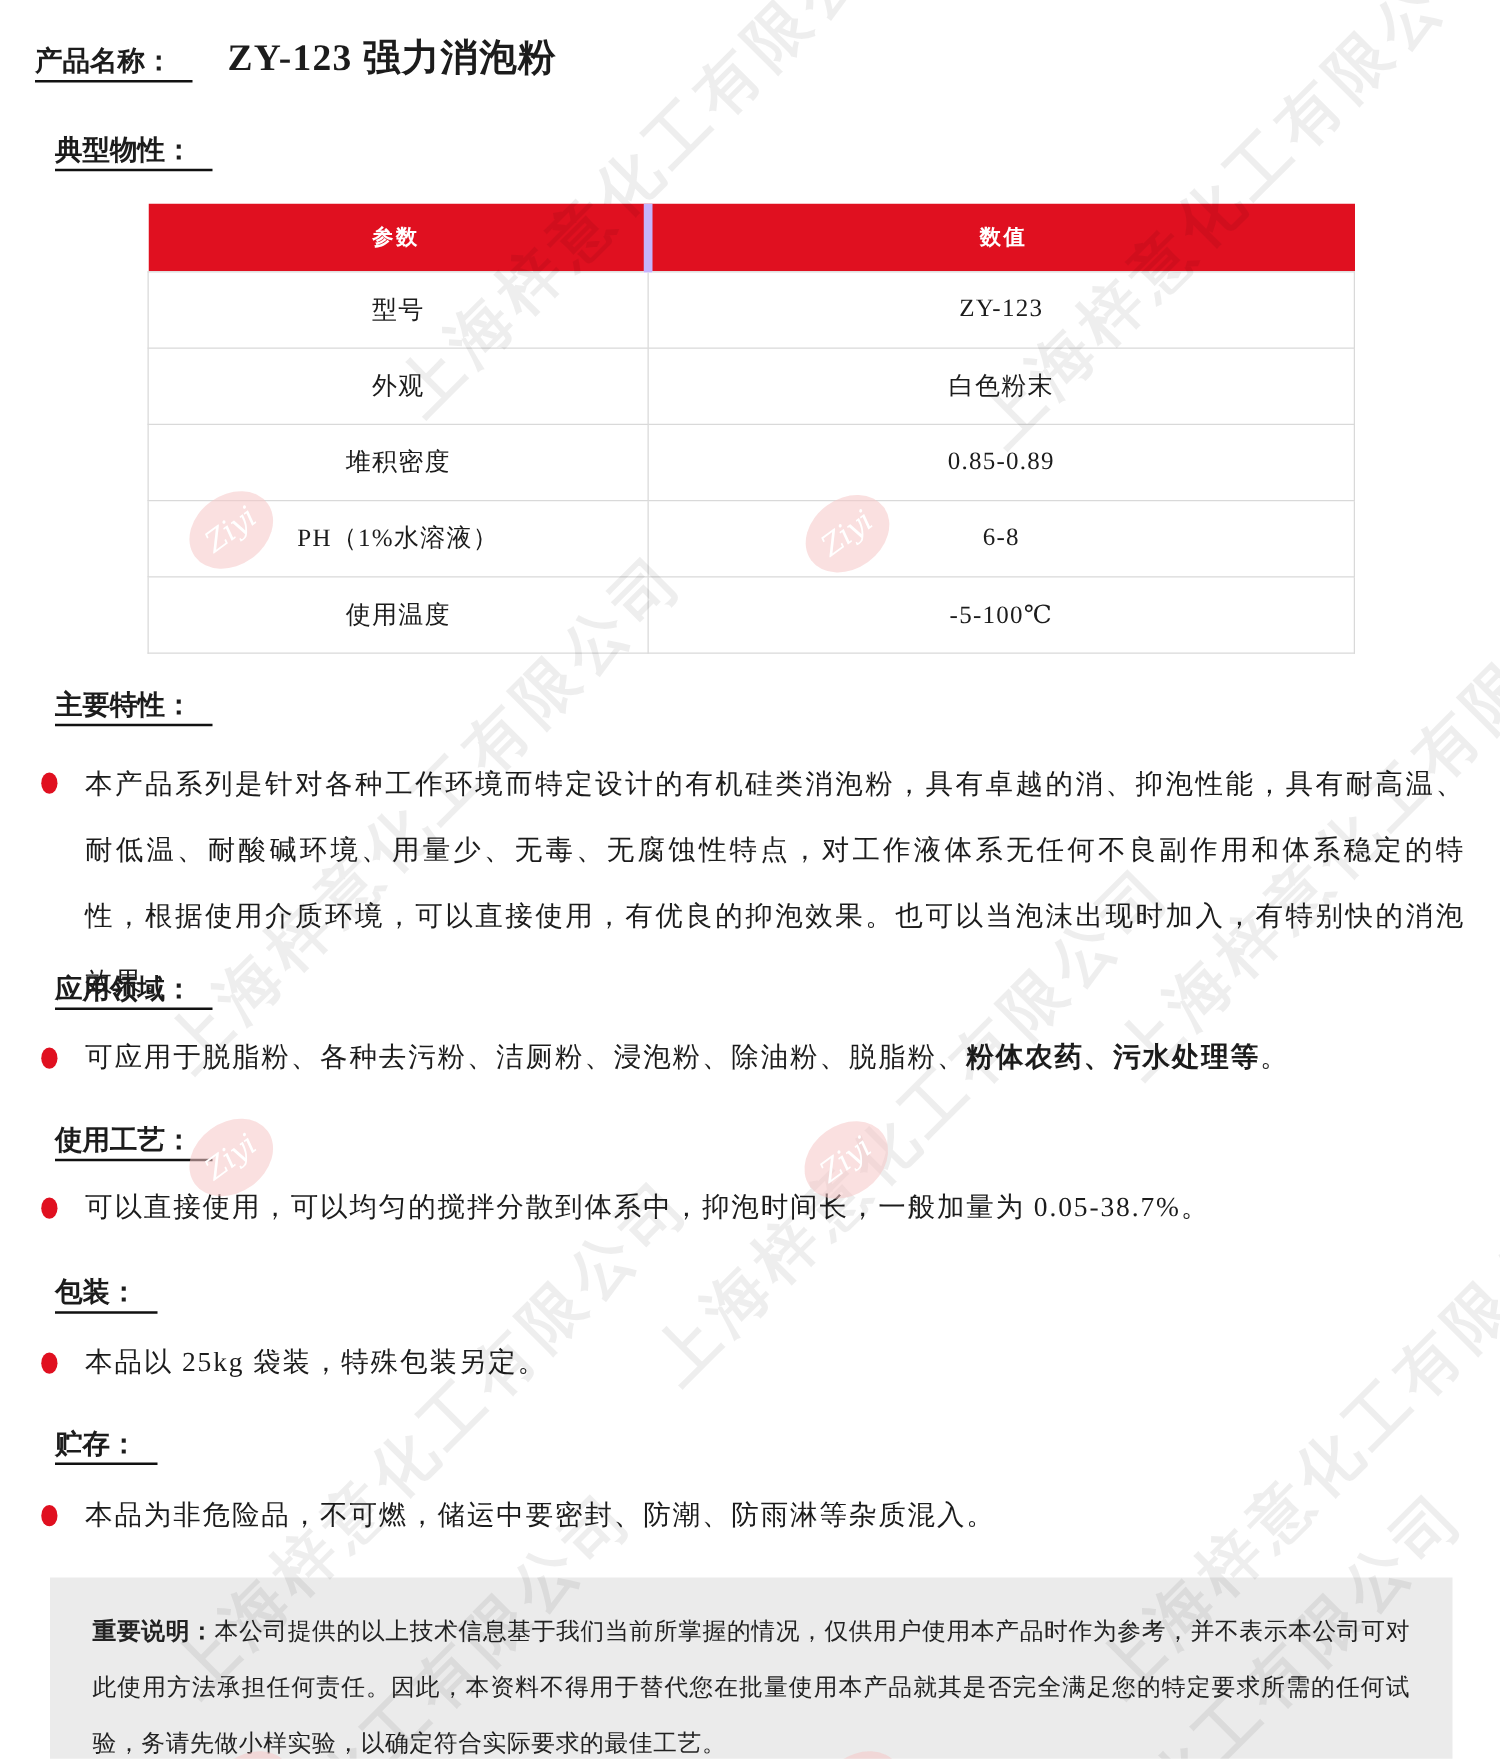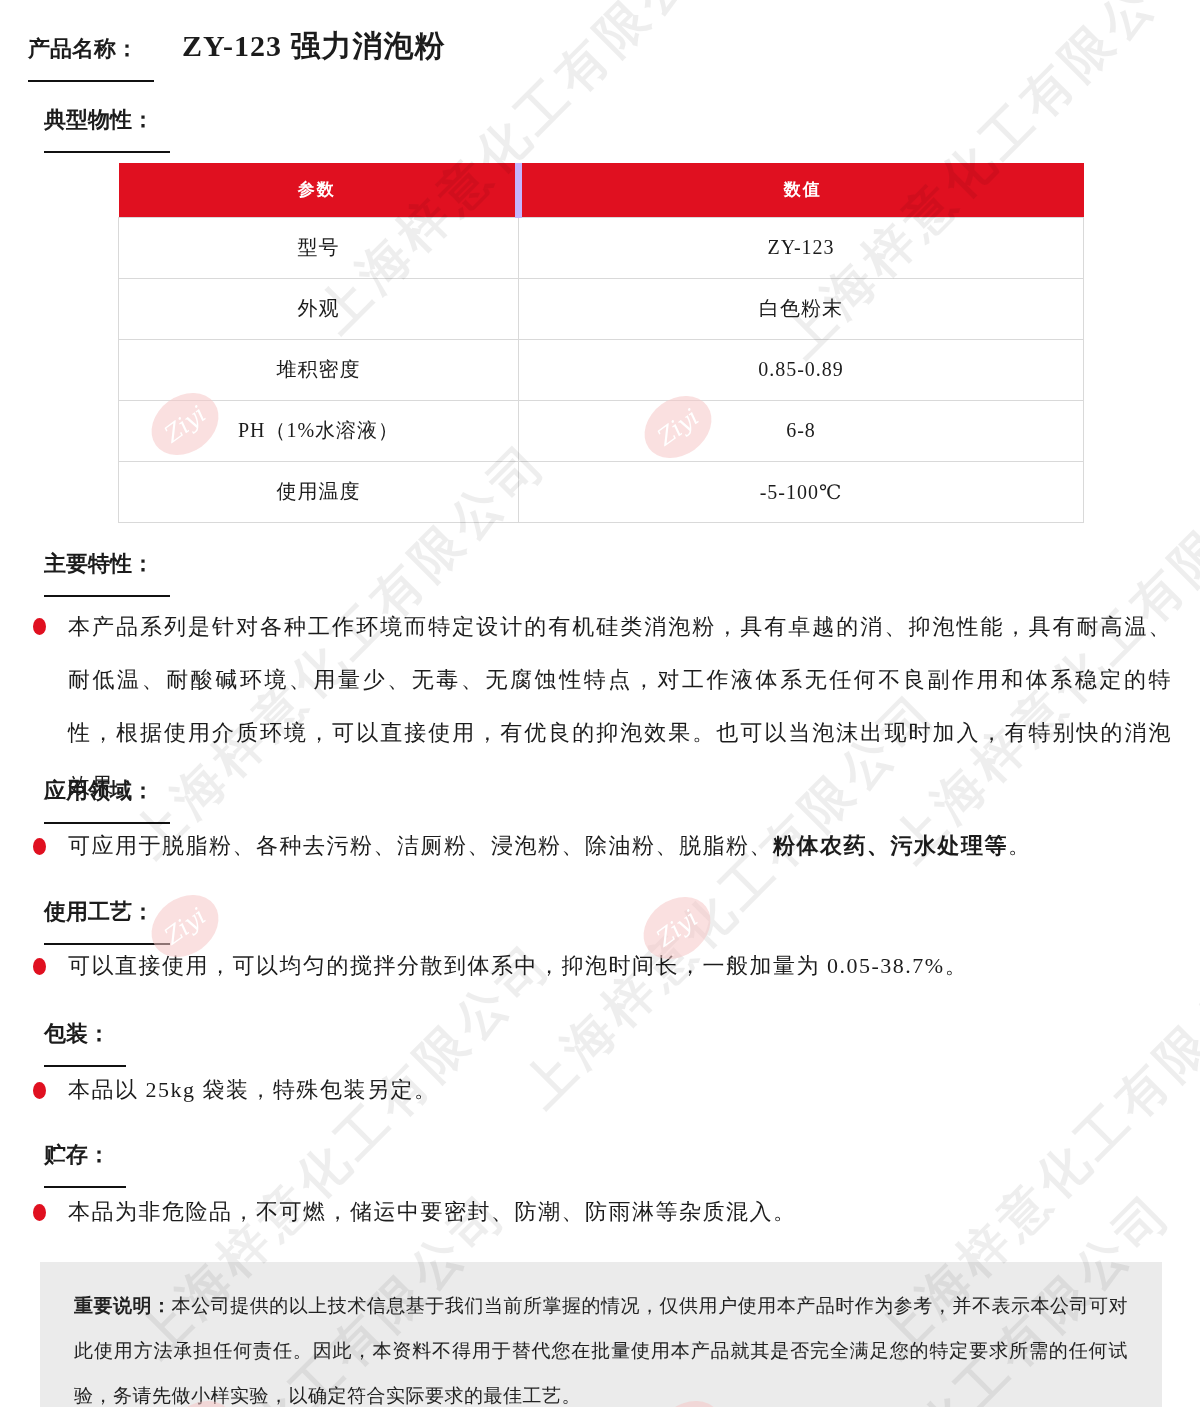--- a/index.html
+++ b/index.html
@@ -20,21 +20,21 @@
     position:absolute; width:72px; height:56px; border-radius:50%;
     background:rgba(246,198,198,0.55); transform:translate(-50%,-50%) rotate(-36deg);
     display:flex; align-items:center; justify-content:center;
   }
   .wm-logo .ziyi { color:#ffffff; font-size:23px; font-style:italic; font-family:"DejaVu Serif",serif; }
   
   .content { position:absolute; inset:0; z-index:1; }
   .product-row { left:28px; top:26px; display:flex; align-items:baseline; }
   .h-label {
     font-size:22px; font-weight:bold; border-bottom:2px solid #111;
-    padding-bottom:16px; padding-right:16px; display:inline-block;
+    padding-bottom:0; padding-right:16px; display:inline-block;
   }
   .product-name { font-size:30px; font-weight:bold; margin-left:28px; letter-spacing:1px; }
   .sec-heading { position:absolute; left:44px; }
   
   table.props { position:absolute; left:118px; top:163px; width:966px; border-collapse:collapse; table-layout:fixed; }
   table.props col.c1 { width:400px; }
   table.props th {
     background:#E01020; color:#ffffff; height:54px; font-size:17px; font-weight:bold;
     text-align:center; letter-spacing:2px;
   }

